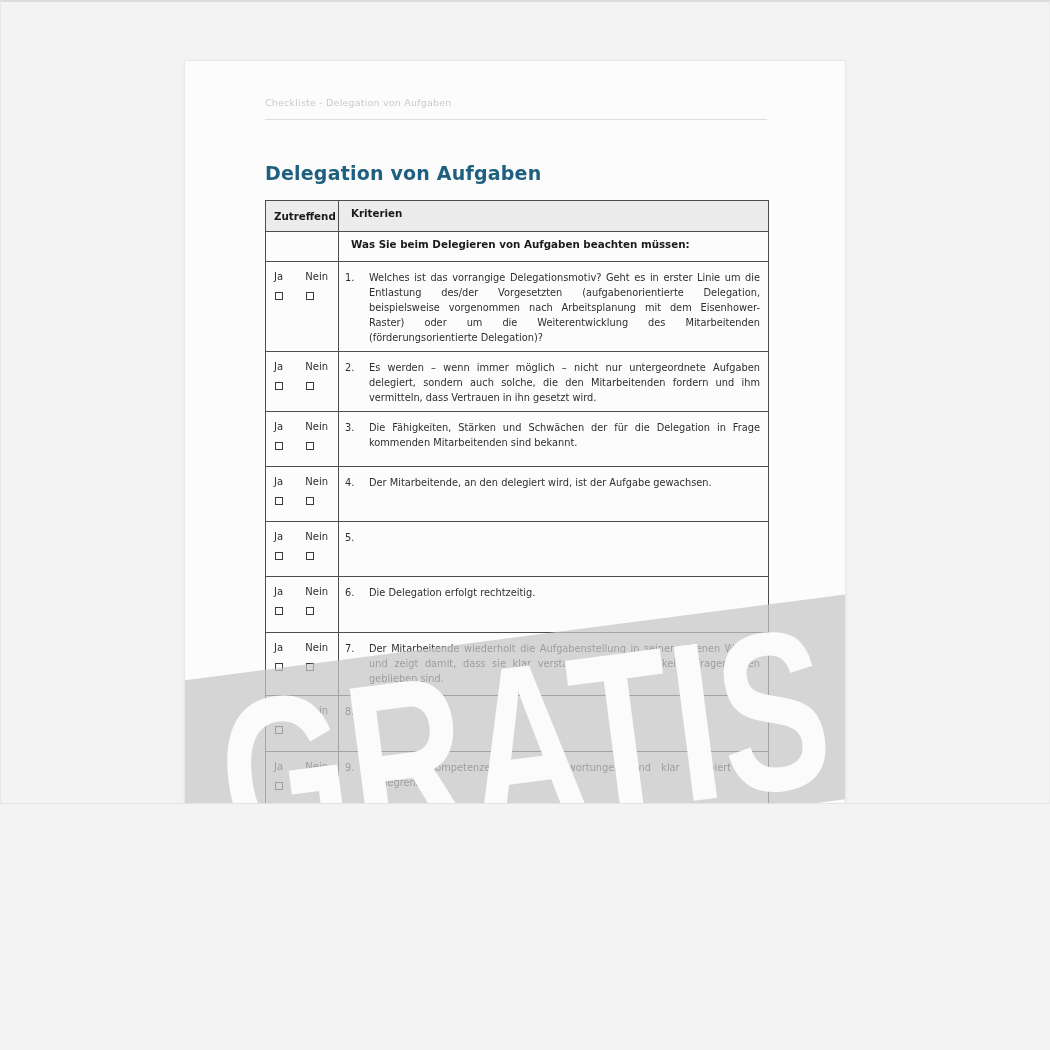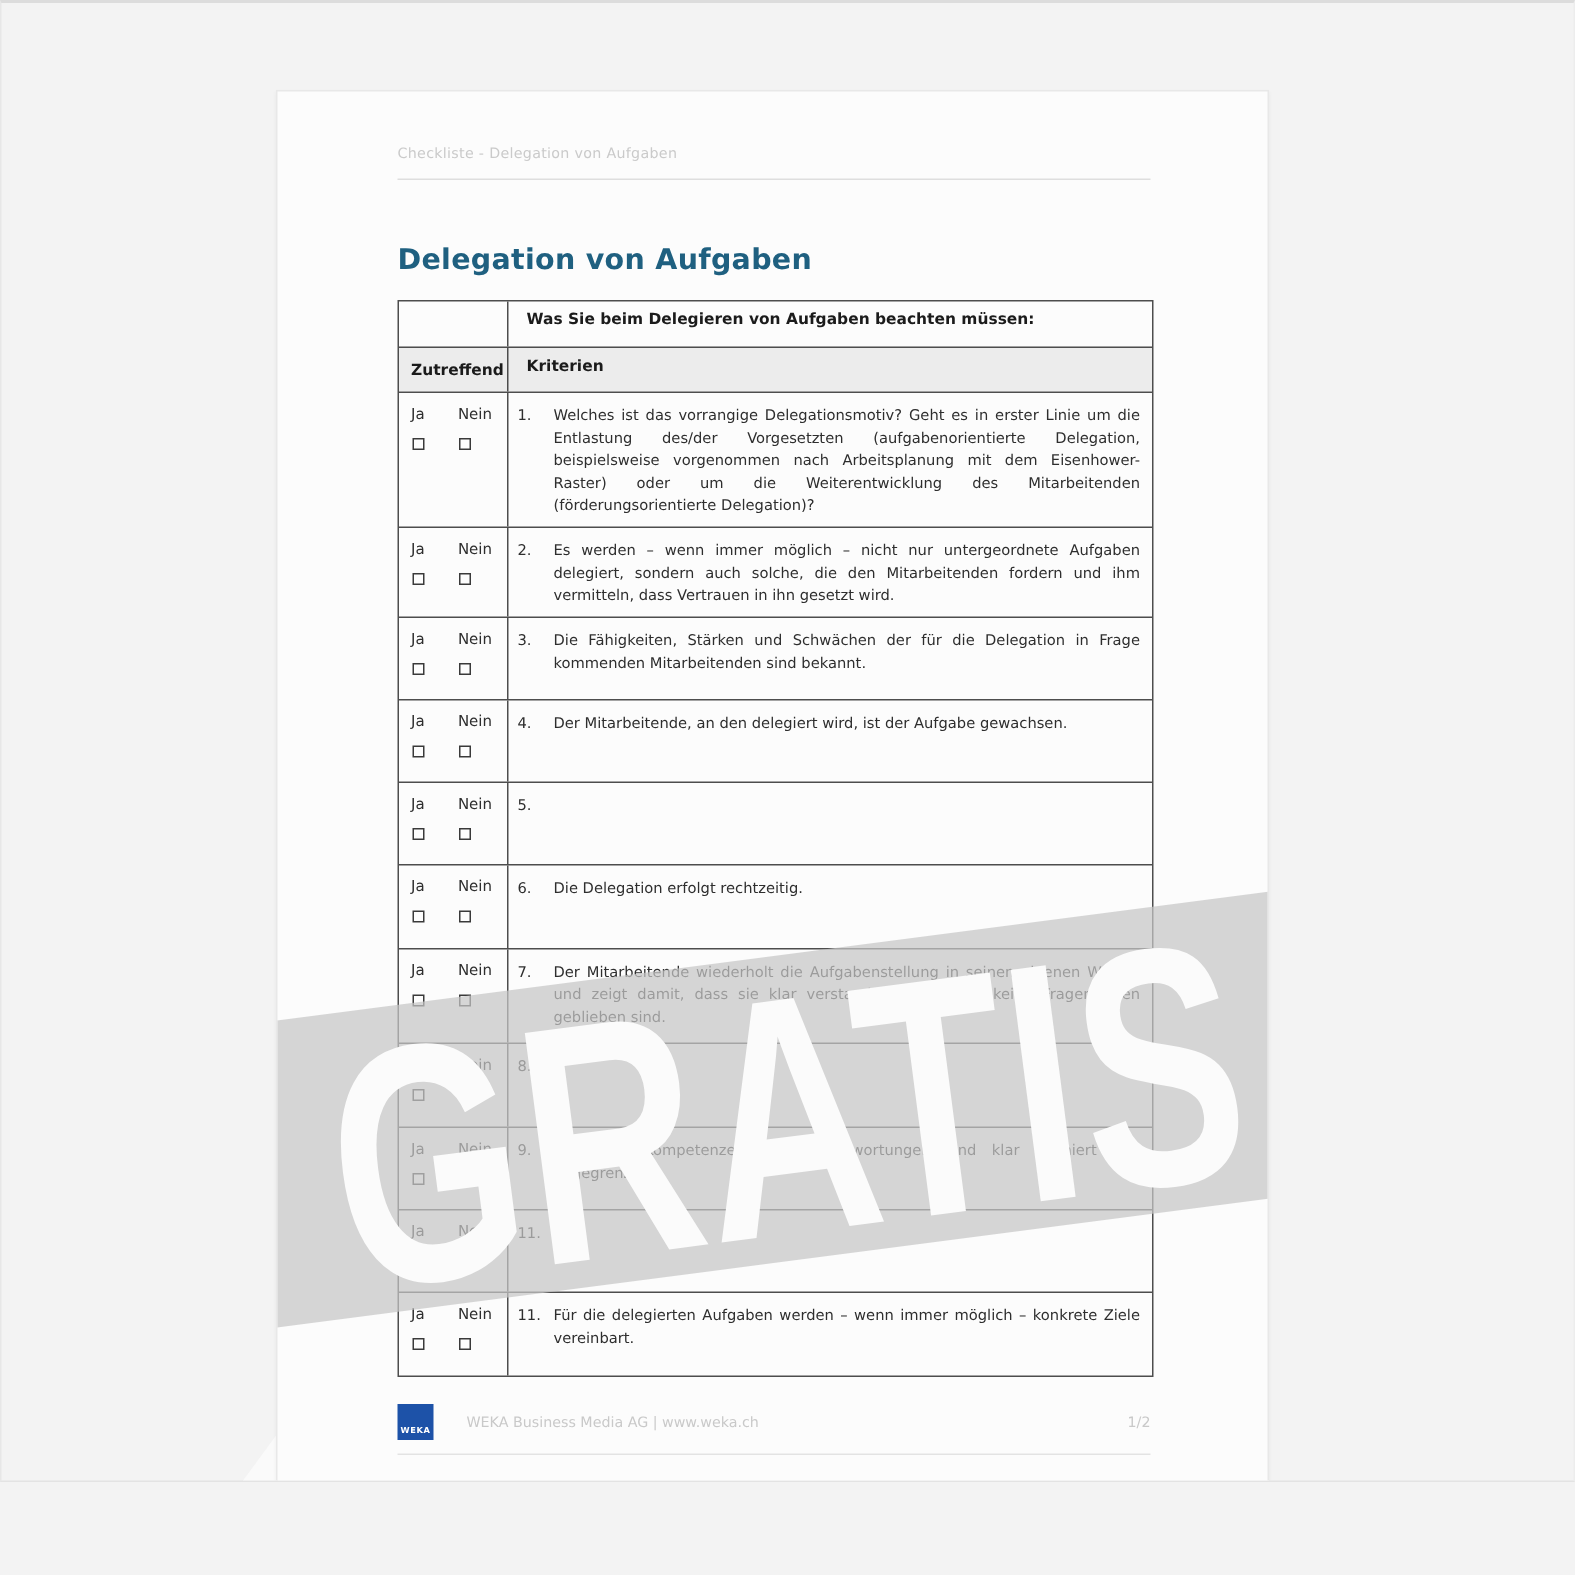--- a/index.html
+++ b/index.html
@@ -2,21 +2,21 @@
 <html><head>
 <meta charset="utf-8">
 <style>
   * { margin:0; padding:0; box-sizing:border-box; }
   html,body { width:1050px; height:1050px; }
   body {
     font-family: "DejaVu Sans", "Liberation Sans", sans-serif;
     background:#f3f3f3;
   }
   .canvas {
-    position:relative; width:1050px; height:988px;
+    position:relative; width:1050px; height:804px;
     background:#f3f3f3; overflow:hidden;
     border-top:2px solid #dcdcdc; border-left:1px solid #e7e7e7;
     border-right:1px solid #ededed; border-bottom:1px solid #e3e3e3;
   }
   .blog-label {
     position:absolute; left:36px; top:992px;
     font-size:11px; color:#e1e1e1; letter-spacing:0.5px;
   }
   .corner-wedge {
     position:absolute; left:150px; top:955px; width:33px; height:45px;
@@ -126,34 +126,34 @@
   <div class="corner-wedge"></div>
 
   <div class="page">
 
     <div class="doc-header">Checkliste - Delegation von Aufgaben</div>
     <div class="header-rule"></div>
 
     <h1 class="doc-title">Delegation von Aufgaben</h1>
 
     <div class="ctable">
+      <div class="trow hrow colheads">
+        <div class="cell-jn">
+          <span class="colhead-label">Zutreffend</span>
+        </div>
+        <div class="cell-crit">
+          <span class="colhead-label" style="padding-left:6px;">Kriterien</span>
+        </div>
+      </div>
       <div class="trow hrow">
         <div class="cell-jn"></div>
         <div class="cell-crit">
           <span class="section-head" style="padding-left:6px;">Was Sie beim Delegieren von Aufgaben beachten müssen:</span>
         </div>
       </div>
-      <div class="trow hrow colheads">
-        <div class="cell-jn">
-          <span class="colhead-label">Zutreffend</span>
-        </div>
-        <div class="cell-crit">
-          <span class="colhead-label" style="padding-left:6px;">Kriterien</span>
-        </div>
-      </div>
 
   <div class="trow crit-row">
     <div class="cell-jn">
       <div class="jn-wrap">
         <div class="jn-col">
           <span class="jn-label">Ja</span>
           <span class="checkbox"></span>
         </div>
         <div class="jn-col">
           <span class="jn-label">Nein</span>

